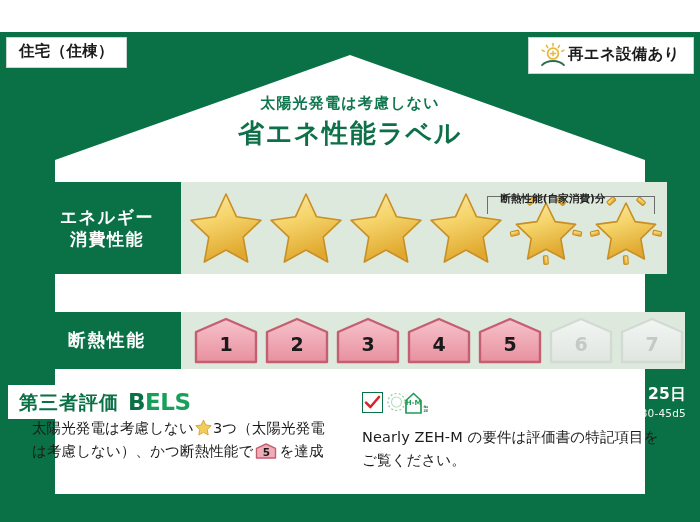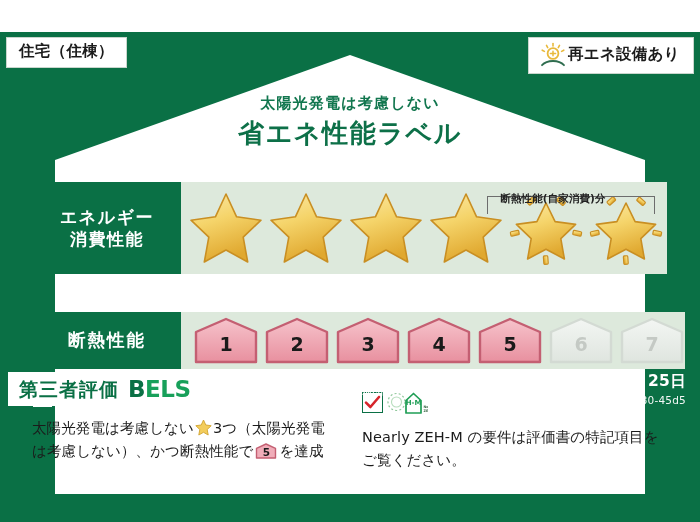--- a/index.html
+++ b/index.html
@@ -239,21 +239,21 @@
   }
   .inline-house svg { width: 100%; height: 100%; display: block; }
   .inline-house span {
     position: absolute; left: 0; right: 0; top: 4px;
     text-align: center; font-size: 10.5px; font-weight: 700; color: #1a1a1a; line-height: 1;
   }
 
   
   .footer-bar {
     position: absolute;
-    left: 0; bottom: 13px;
+    left: 0; bottom: 0;
     width: 700px; height: 60px;
     z-index: 5;
     display: flex;
     align-items: center;
   }
   .bels-box {
     margin-left: 8px;
     height: 34px;
     background: #ffffff;
     display: flex;
@@ -521,20 +521,19 @@
       </span>
     </div>
     <div class="check-body">Nearly ZEH-M の要件は評価書の特記項目をご覧ください。</div>
   </div>
 
   <div class="footer-bar">
     <div class="bels-box">
       <span class="bels-jp">第三者評価</span>
       <span class="bels-en"><span class="dark">B</span><span>ELS</span></span>
     </div>
-    <div class="project-name">GRAND D-ROOM 島内新橋</div>
     <div class="footer-right">
       <div class="eval-date">評価日 2025年9月25日</div>
       <div class="eval-id">e6f0d8bc-e730-45d5</div>
     </div>
   </div>
 
 </div>
 
 </body></html>

